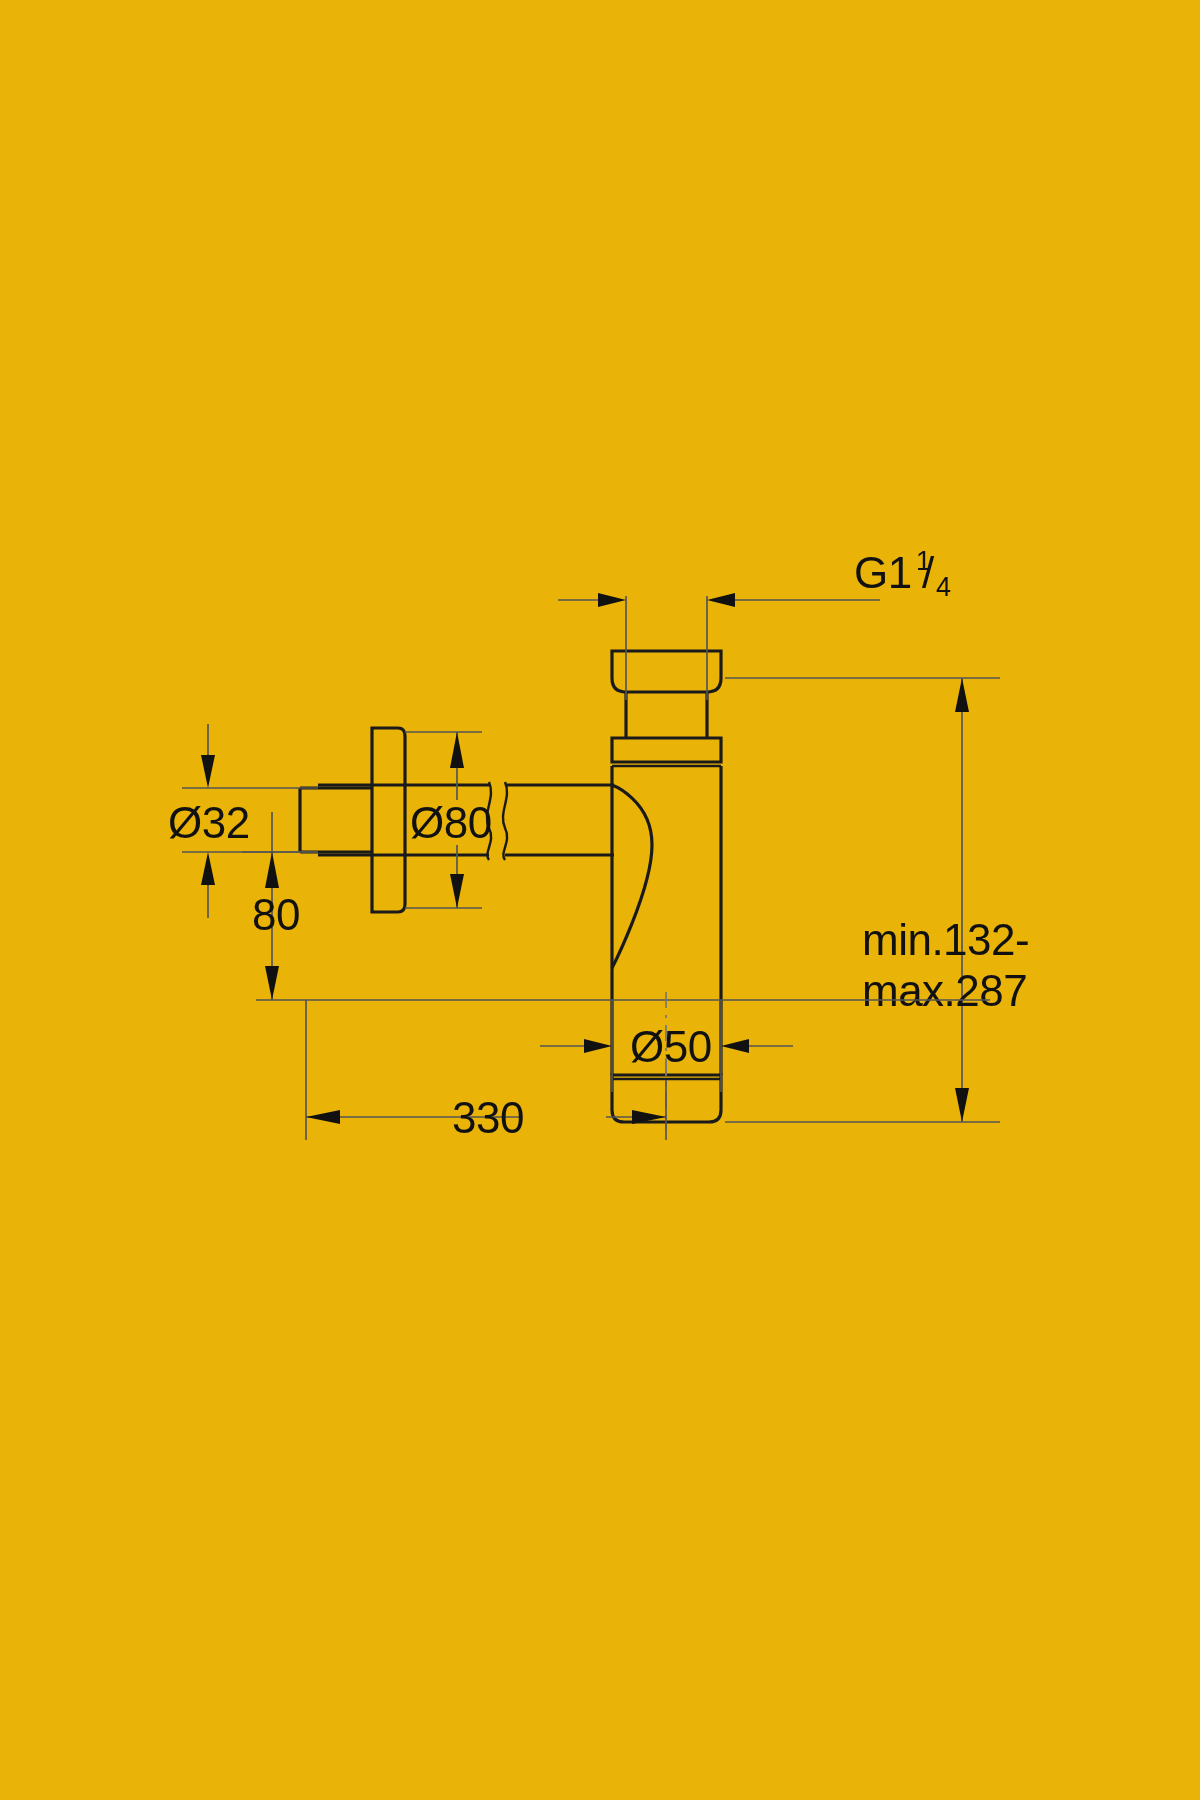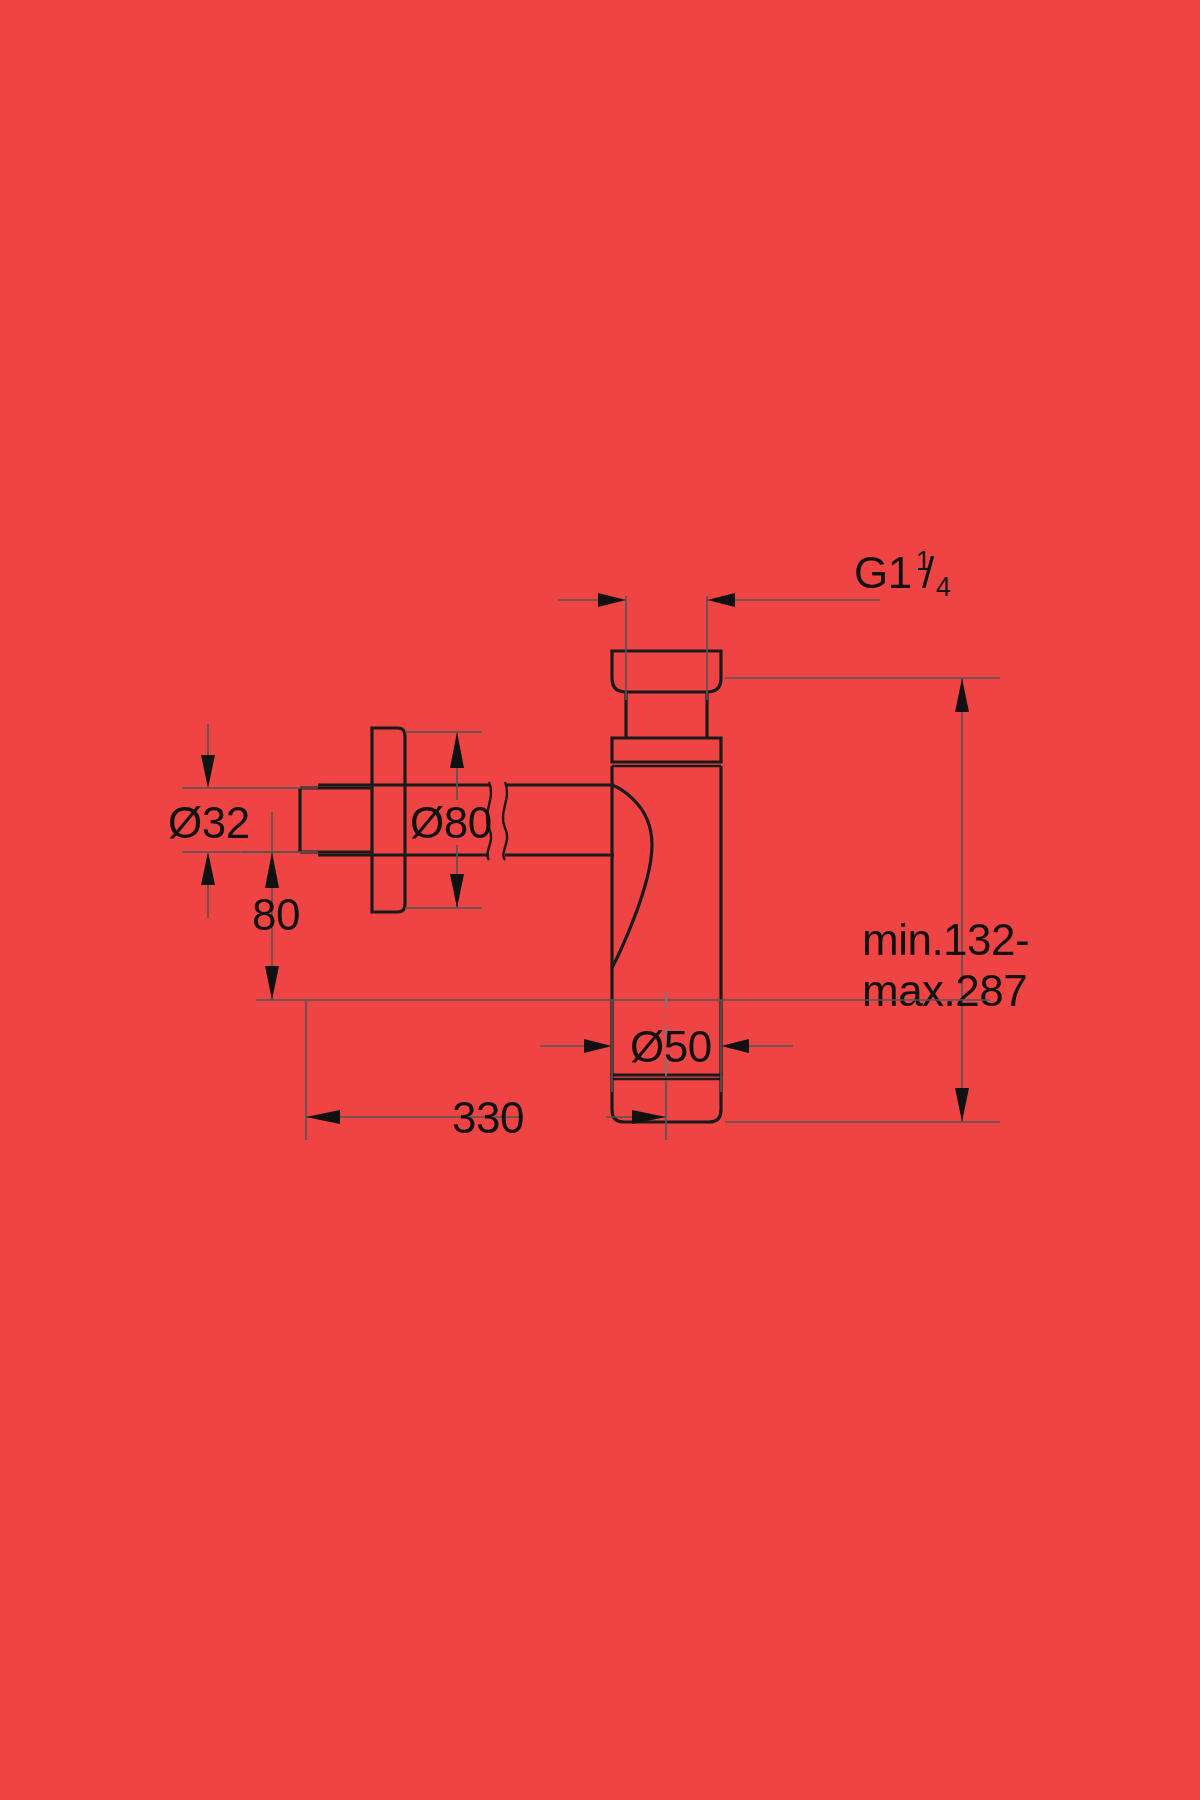--- a/index.html
+++ b/index.html
@@ -10,21 +10,21 @@
   body {
     width: 1200px;
     height: 1800px;
     font-family: "Liberation Sans", sans-serif;
     overflow: hidden;
   }
   #drawing-root {
     position: relative;
     width: 1200px;
     height: 1800px;
-    background: #ef4444;
+    background: #eab308;
   }
   svg#tech-drawing {
     display: block;
     width: 1200px;
     height: 1800px;
   }
   .obj-line {
     fill: none;
     stroke: #1a1a1a;
     stroke-width: 3.2;

